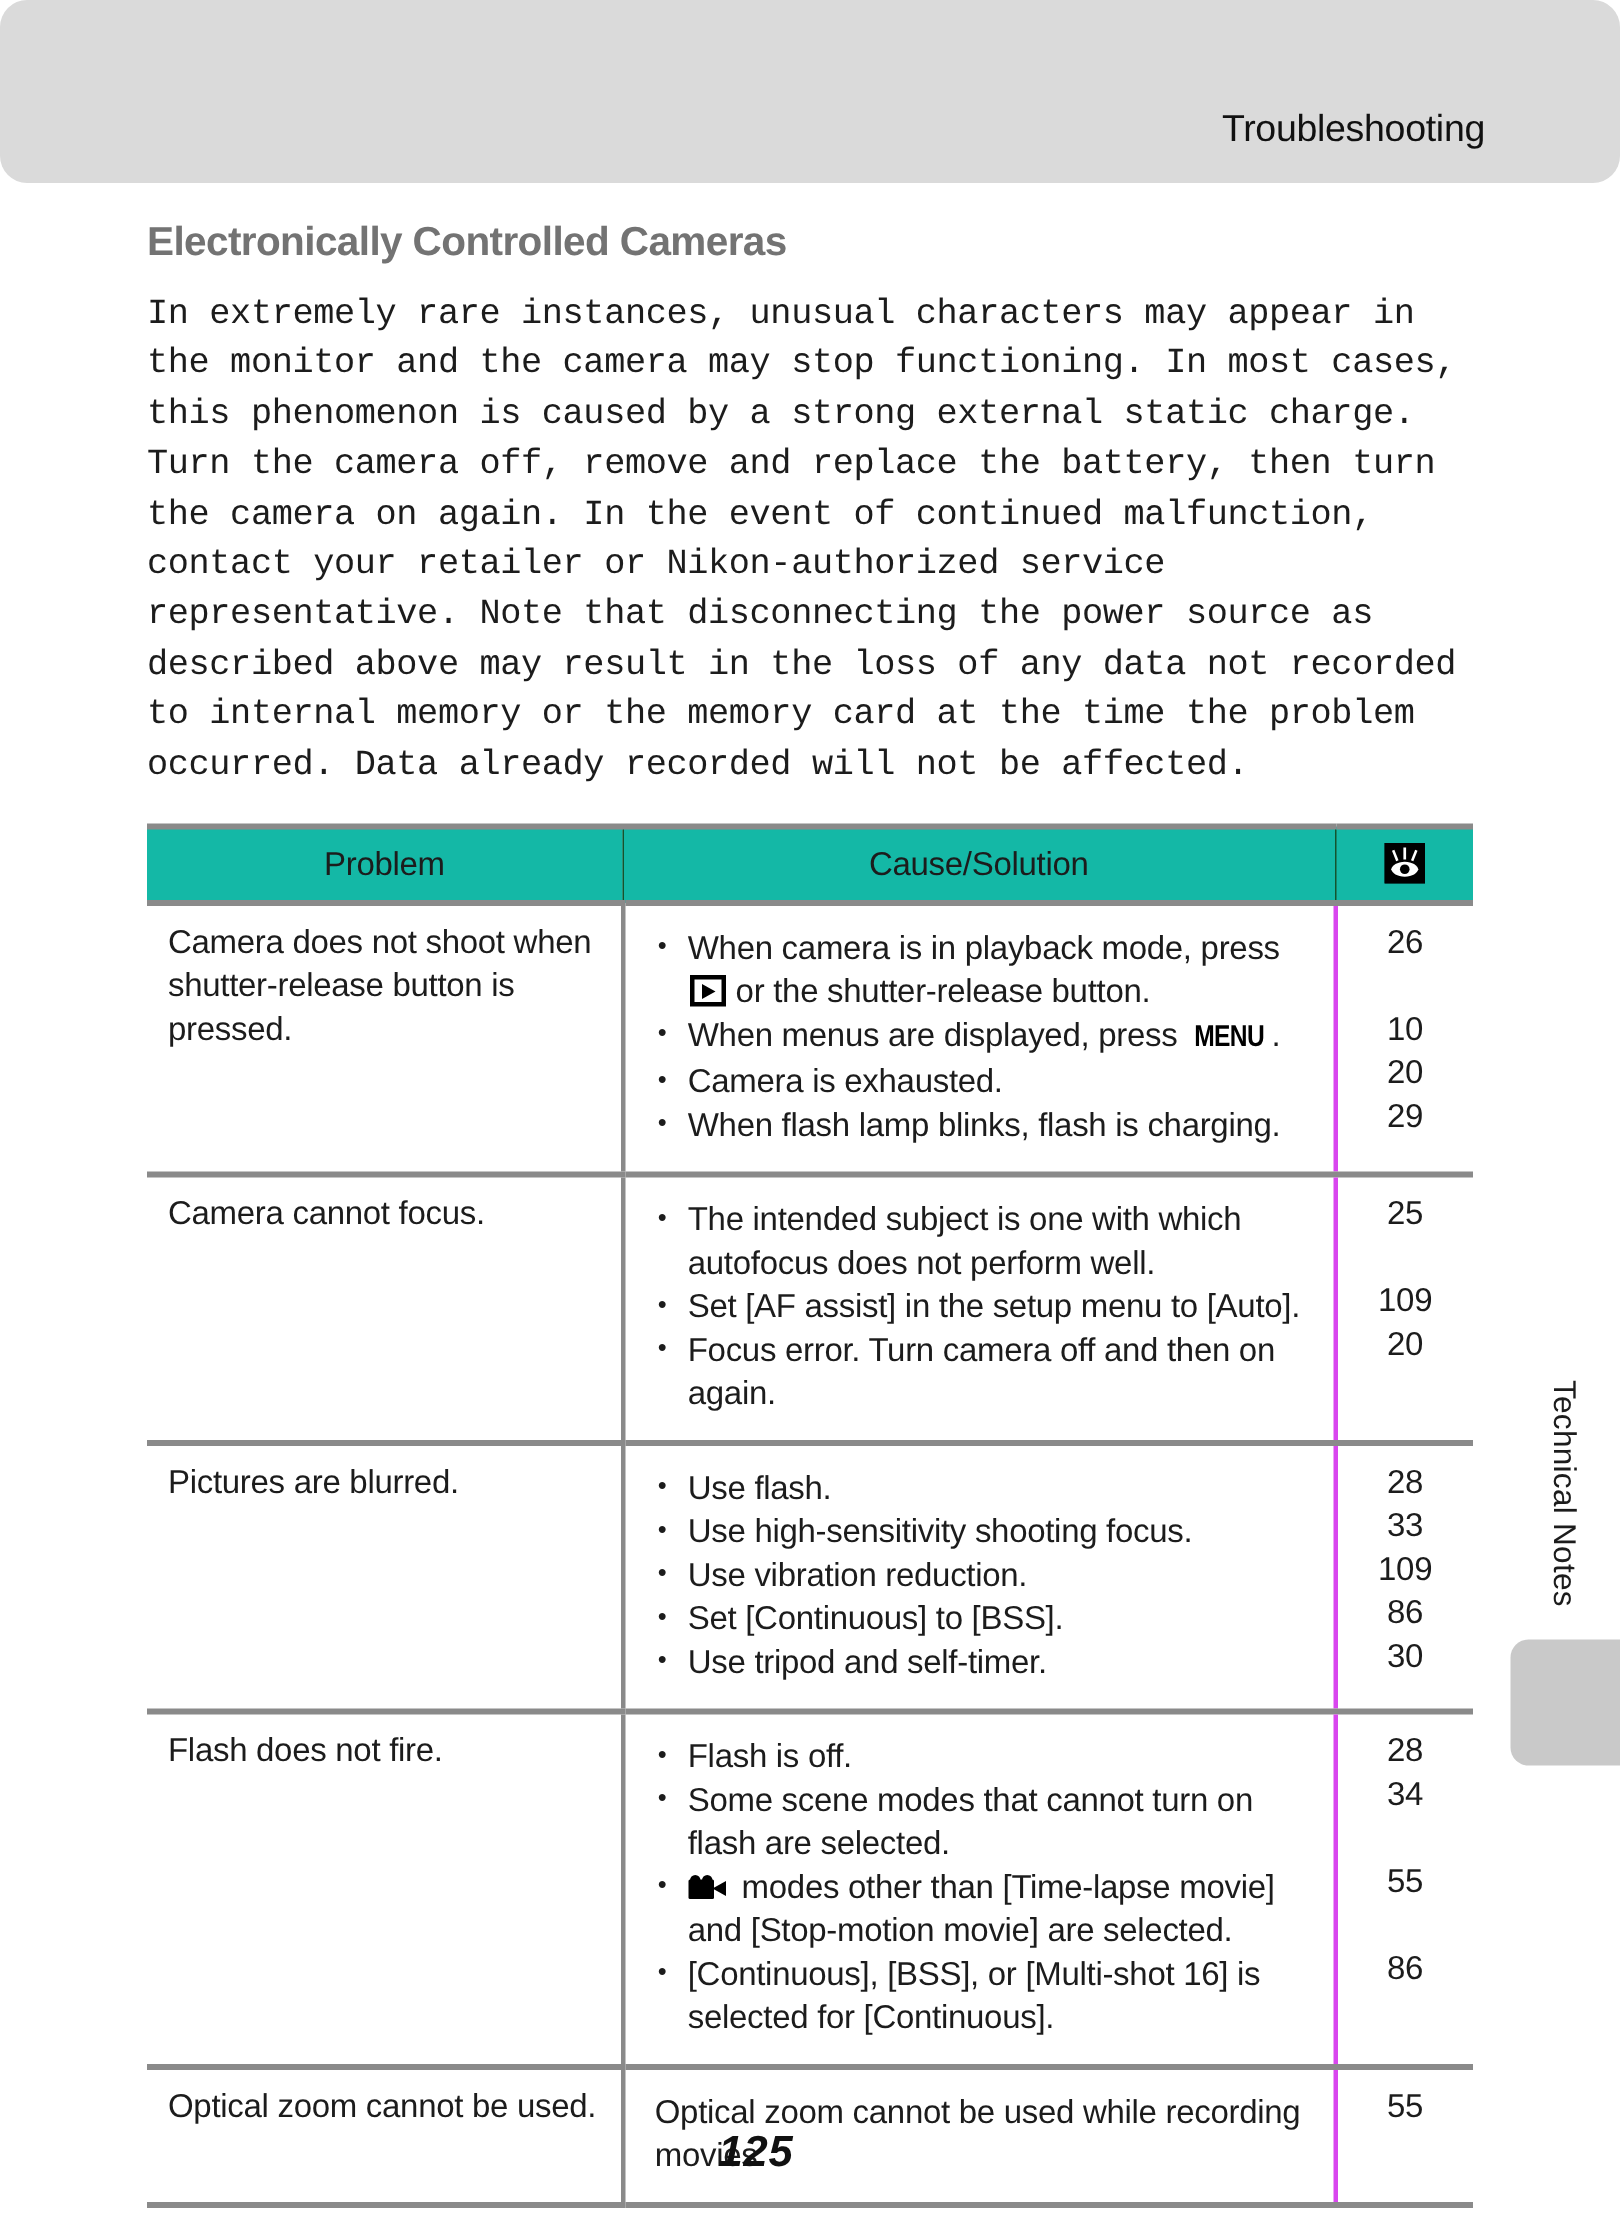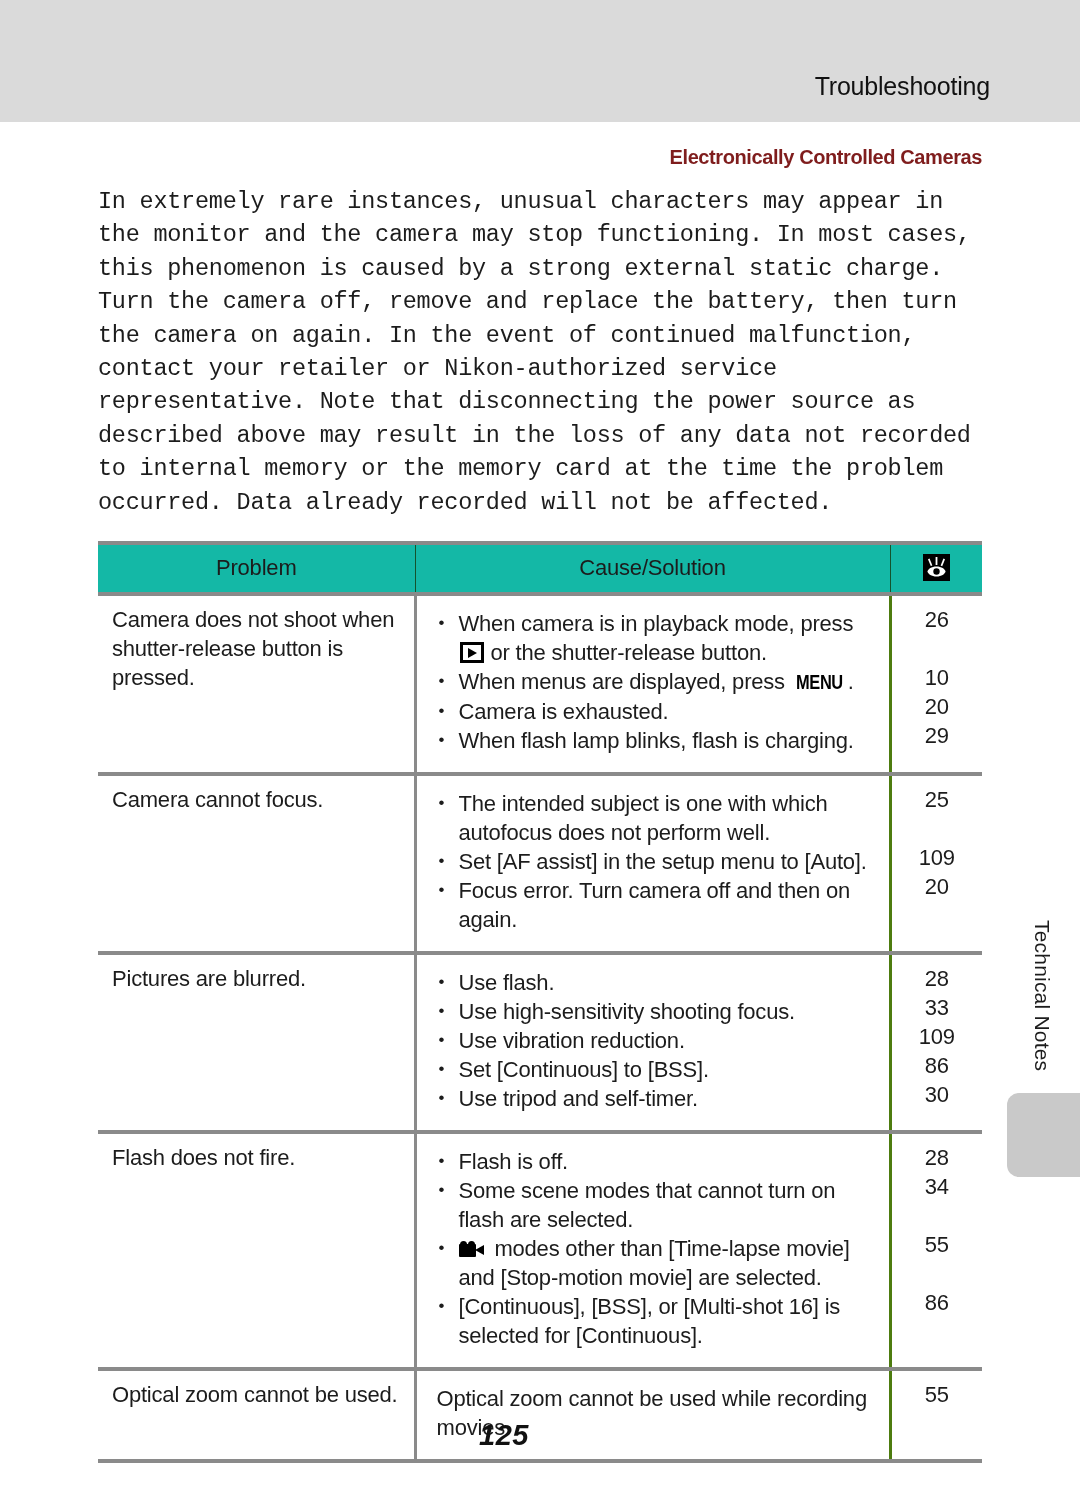--- a/index.html
+++ b/index.html
@@ -17,20 +17,21 @@
   }
 
   
   .header-band {
     position: absolute;
     left: 0;
     top: 0;
     width: 1080px;
     height: 122px;
     background: #dadada;
+    border-radius: 18px;
   }
   .header-title {
     position: absolute;
     right: 90px;
     top: 74px;
     font-size: 25px;
     line-height: 1;
     color: #111111;
     letter-spacing: -0.2px;
     white-space: nowrap;
@@ -38,26 +39,25 @@
 
   
   .page-body {
     position: absolute;
     left: 98px;
     top: 122px;
     width: 884px;
   }
 
   h1.section-heading {
-    font-size: 20px;
+    font-size: 27px;
     font-weight: bold;
     margin: 24px 0 0 0;
     letter-spacing: -0.4px;
-    color: #7f1d1d;
-    text-align: right;
+    color: #737373;
   }
 
   p.section-paragraph {
     font-size: 23.5px;
     line-height: 33.4px;
     margin: 16px 0 0 0;
     color: #1c1c1c;
     letter-spacing: -0.25px;
     text-align: left;
     font-family: Liberation Mono, monospace;
@@ -105,21 +105,21 @@
     letter-spacing: -0.2px;
     padding: 9px 0 13px 0;
   }
   table.trouble-table tbody td.cell-problem { padding-right: 12px; padding-left: 14px; }
   table.trouble-table tbody td.cell-cause {
     border-left: 3px solid #8a8a8a;
     padding-left: 16px;
     padding-right: 8px;
   }
   table.trouble-table tbody td.cell-ref {
-    border-left: 3px solid #4d7c0f;
+    border-left: 3px solid #d946ef;
     text-align: center;
     padding-left: 0;
     padding-right: 0;
   }
 
   
   ul.cause-list {
     list-style: none;
     margin: 4px;
     padding: 0;

